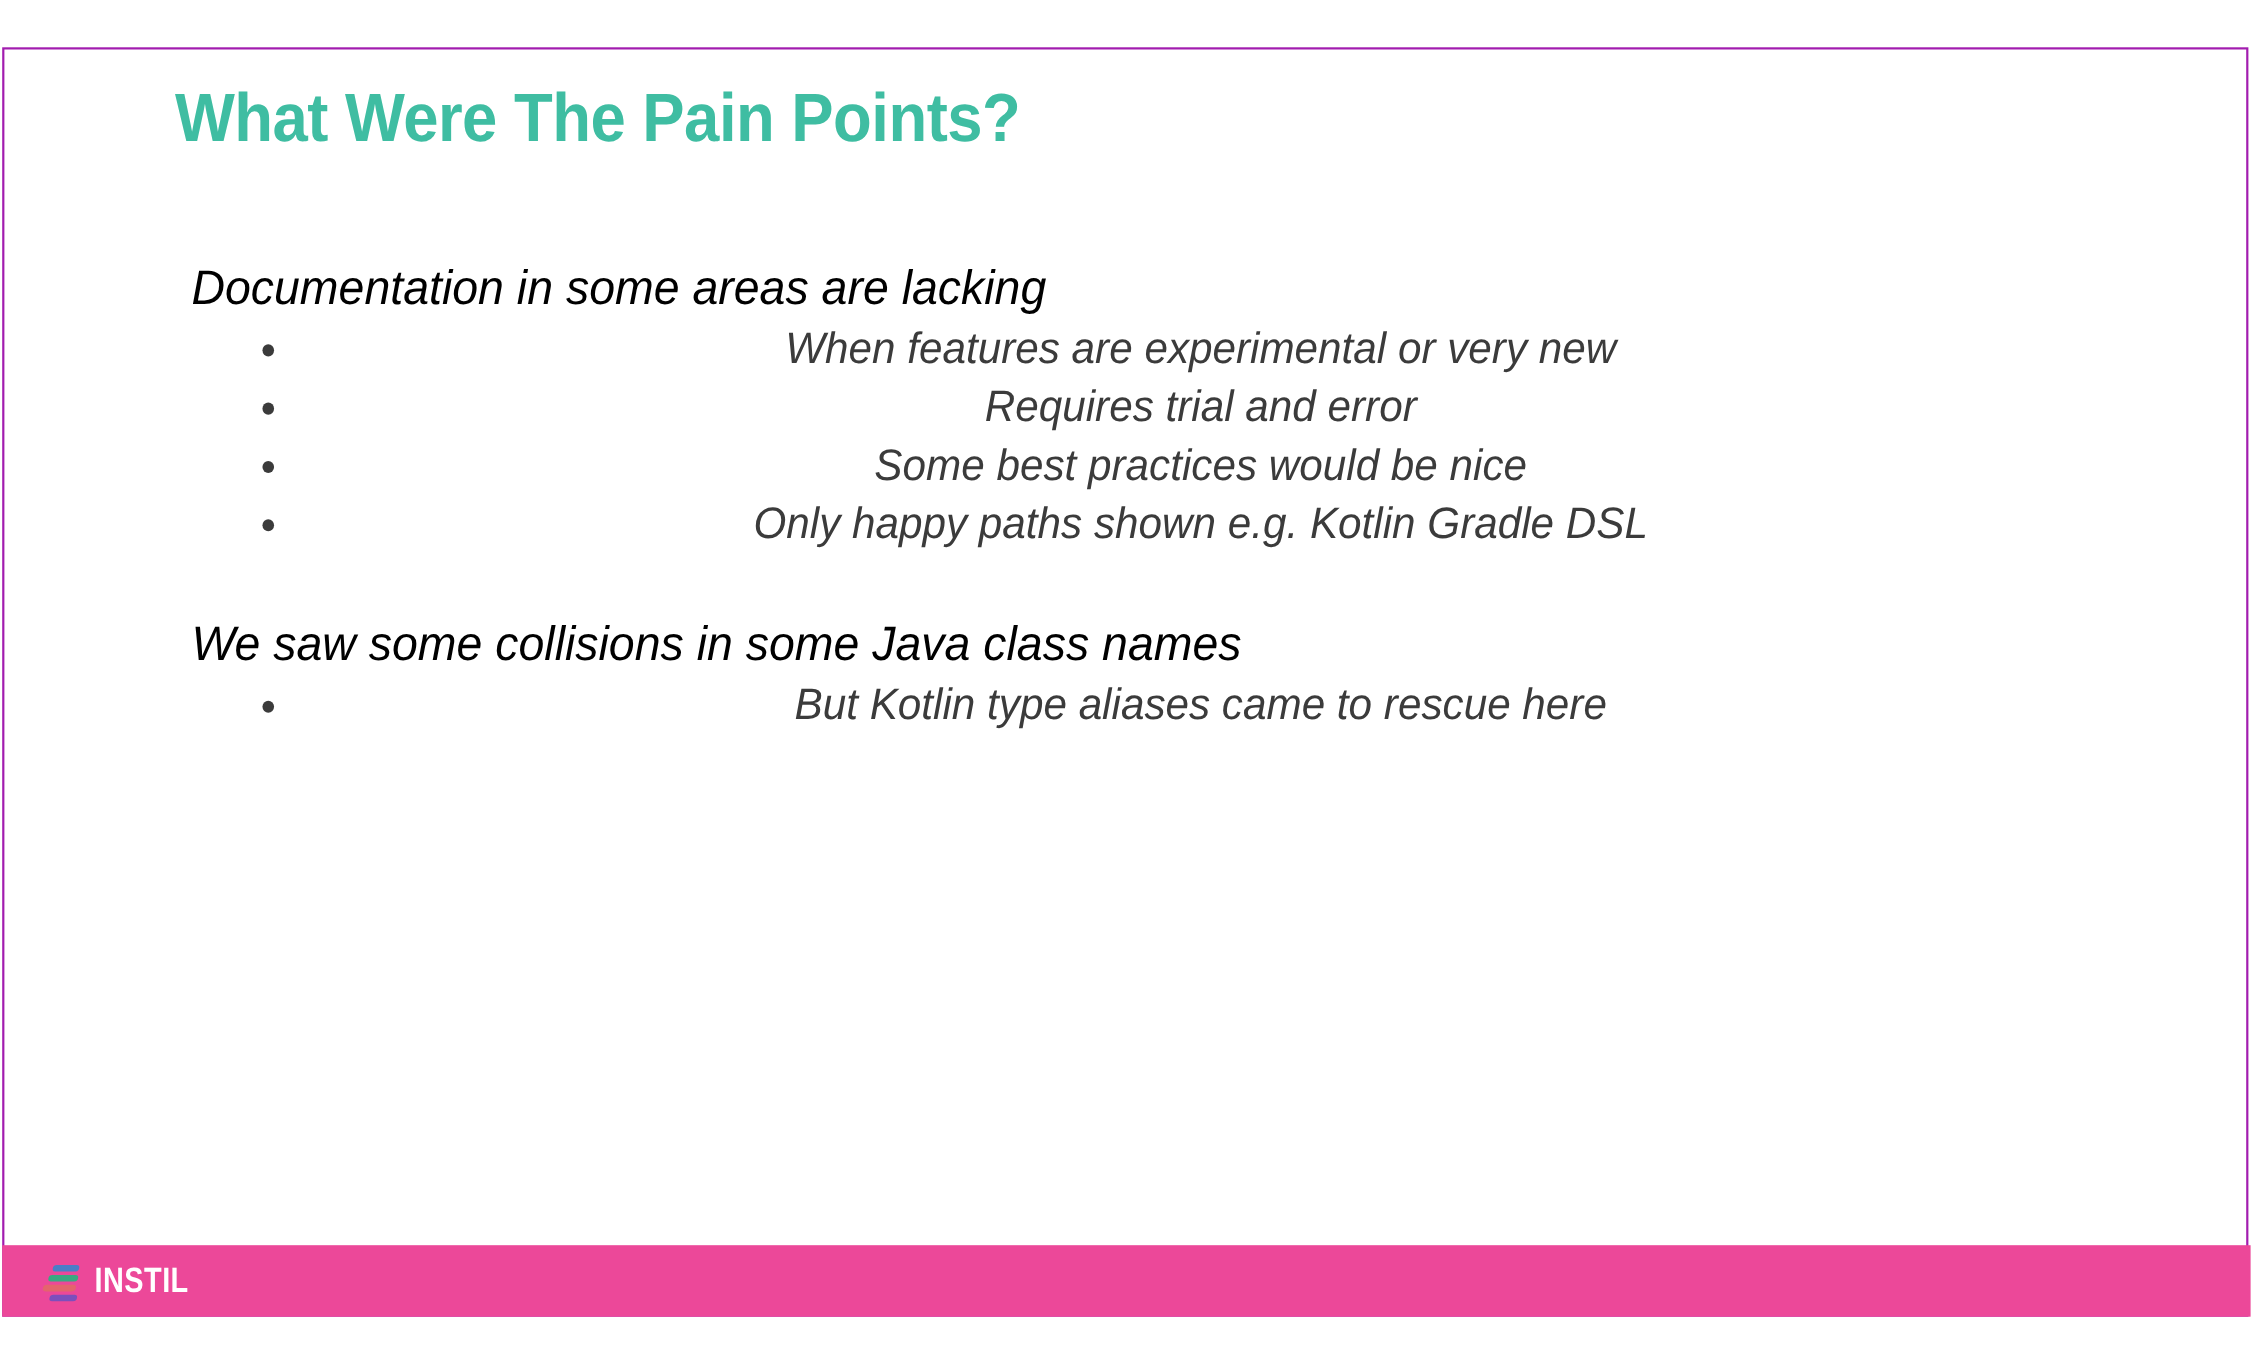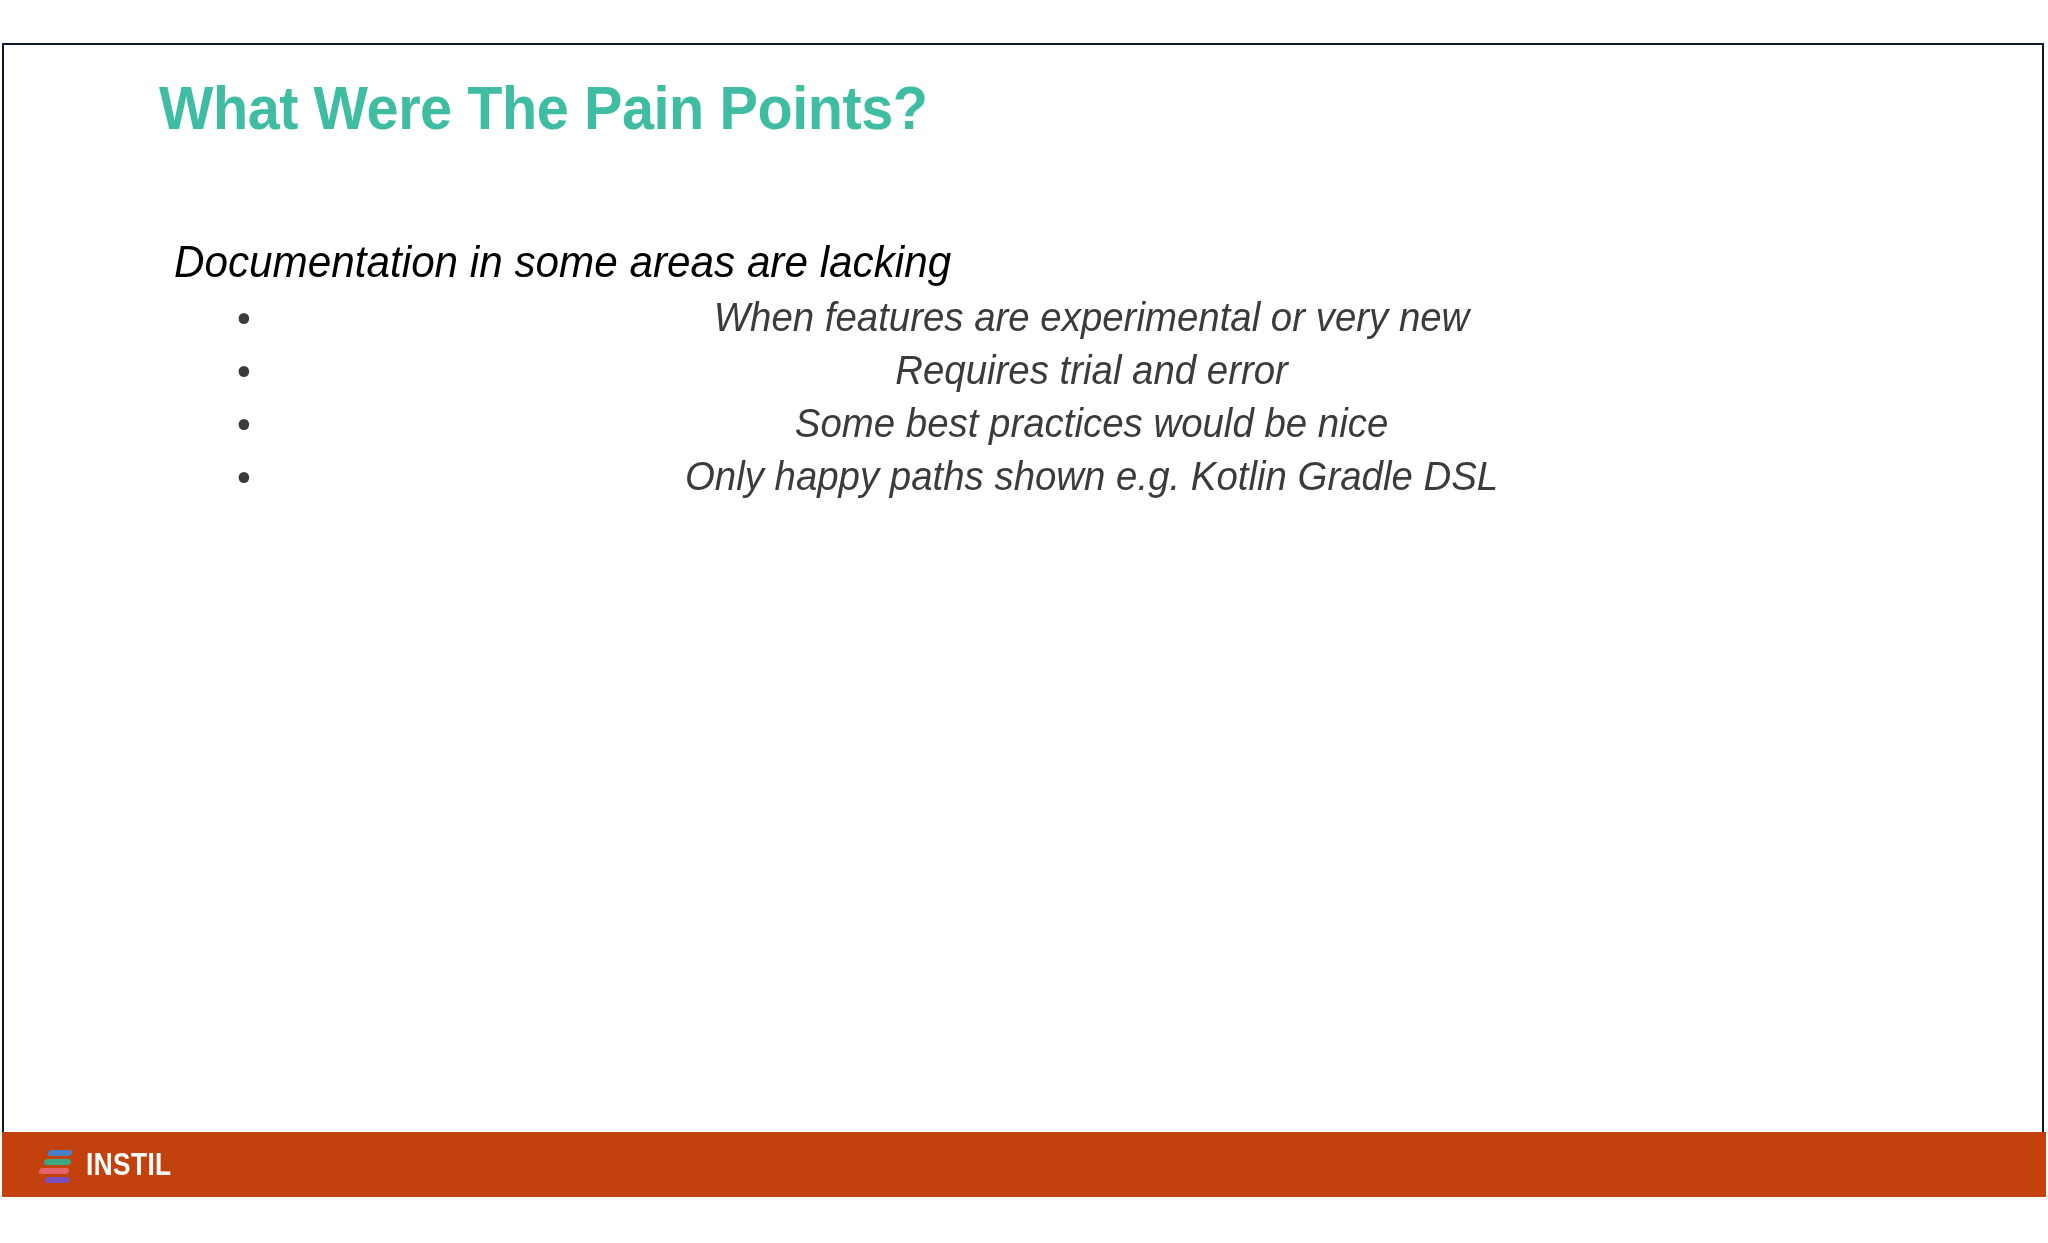--- a/index.html
+++ b/index.html
@@ -25,21 +25,21 @@
     background: #ffffff;
   }
 
   .slide-canvas {
     position: absolute;
     left: 2px;
     top: 43px;
     width: 2042px;
     height: 1154px;
     background: #ffffff;
-    border: 2px solid #0f172a;
+    border: 2px solid #a21caf;
     box-sizing: border-box;
   }
 
   
   .slide-title {
     position: absolute;
     left: 155px;
     top: 27px;
     font-size: 62px;
     font-weight: bold;
@@ -133,21 +133,21 @@
 
   ul.lvl2-list { margin-top: 0; }
 
   
   .footer-bar {
     position: absolute;
     left: 2px;
     top: 1132px;
     width: 2044px;
     height: 65px;
-    background: #c2410c;
+    background: #ec4899;
   }
 
   .brand {
     position: absolute;
     left: 36px;
     top: 14px;
     display: flex;
     align-items: center;
     gap: 12px;
   }
@@ -205,20 +205,29 @@
             <span class="bullet-dot"></span>
             <span>Some best practices would be nice</span>
           </li>
           <li class="lvl1">
             <span class="bullet-dot"></span>
             <span>Only happy paths shown e.g. Kotlin Gradle DSL</span>
           </li>
         </ul>
       </div>
 
+      <div class="group">
+        <p class="lvl0">We saw some collisions in some Java class names</p>
+        <ul class="lvl1-list">
+          <li class="lvl1">
+            <span class="bullet-dot"></span>
+            <span>But Kotlin type aliases came to rescue here</span>
+          </li>
+        </ul>
+      </div>
 
     </div>
 
   </div>
 
   <div class="footer-bar">
     <div class="brand">
       <div class="brand-mark">
         <span class="bar b1"></span>
         <span class="bar b2"></span>

